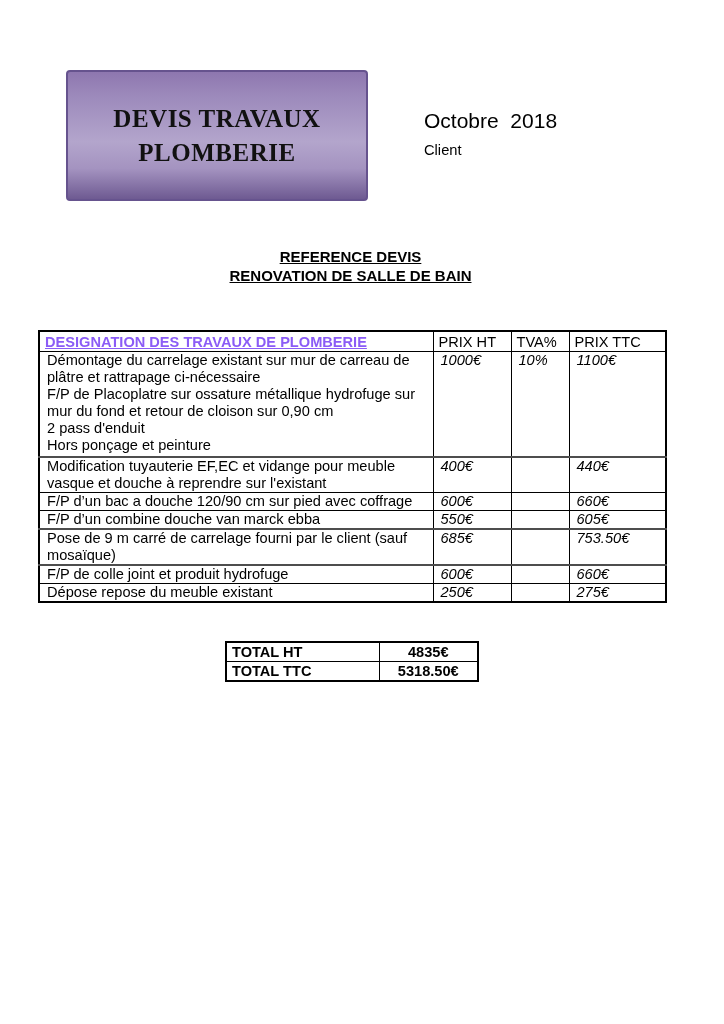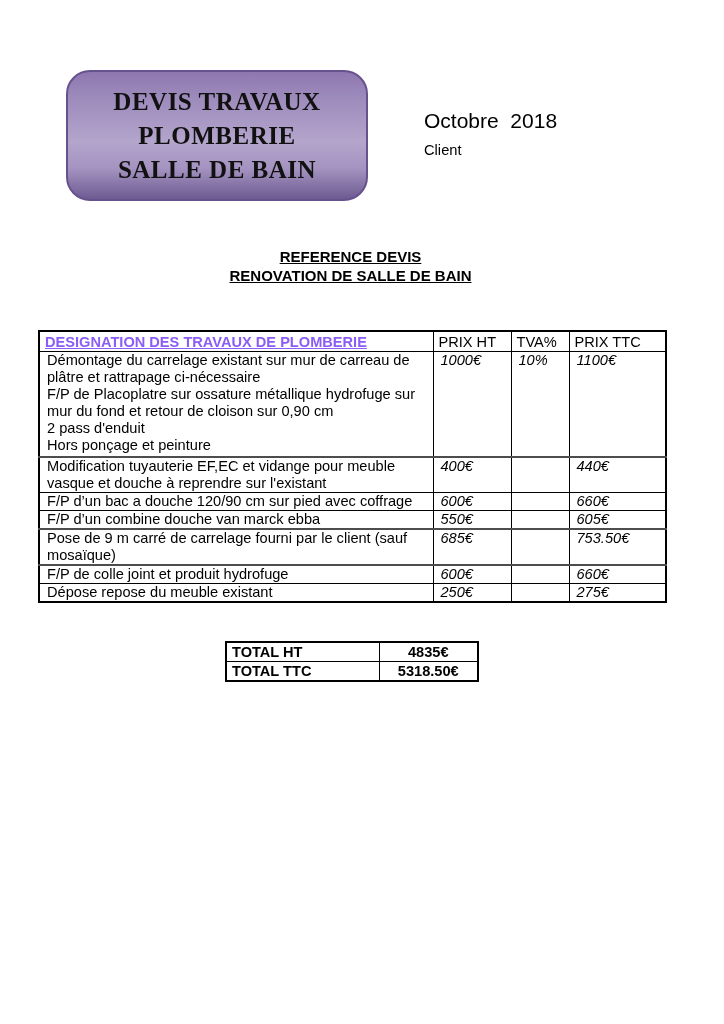--- a/index.html
+++ b/index.html
@@ -13,21 +13,21 @@
     color: #000000;
     overflow: hidden;
   }
 
   
   .title-box {
     position: absolute;
     left: 66px; top: 70px;
     width: 302px; height: 131px;
     border: 2px solid #66538e;
-    border-radius: 24px;
+    border-radius: 4px;
     background: linear-gradient(180deg, #8e77af 0%, #9c89bb 18%, #b3a5cc 55%, #a493c0 76%, #6e5a92 100%);
     display: flex;
     flex-direction: column;
     justify-content: center;
     align-items: center;
     text-align: center;
   }
   .title-box .tline {
     font-family: "Liberation Serif", serif;
     font-weight: bold;
@@ -122,21 +122,20 @@
   table.totals td.t-val { text-align: center; padding: 0 14px; }
 </style>
 </head>
 <body>
 
 <div class="page">
 
   <div class="title-box">
     <div class="tline">DEVIS TRAVAUX</div>
     <div class="tline">PLOMBERIE</div>
-    <div class="tline">SALLE DE BAIN</div>
   </div>
 
   <div class="date-text">Octobre  2018</div>
   <div class="client-text">Client</div>
 
   <div class="reference">
     <div class="rline">REFERENCE DEVIS</div>
     <div class="rline">RENOVATION DE SALLE DE BAIN</div>
   </div>
 

